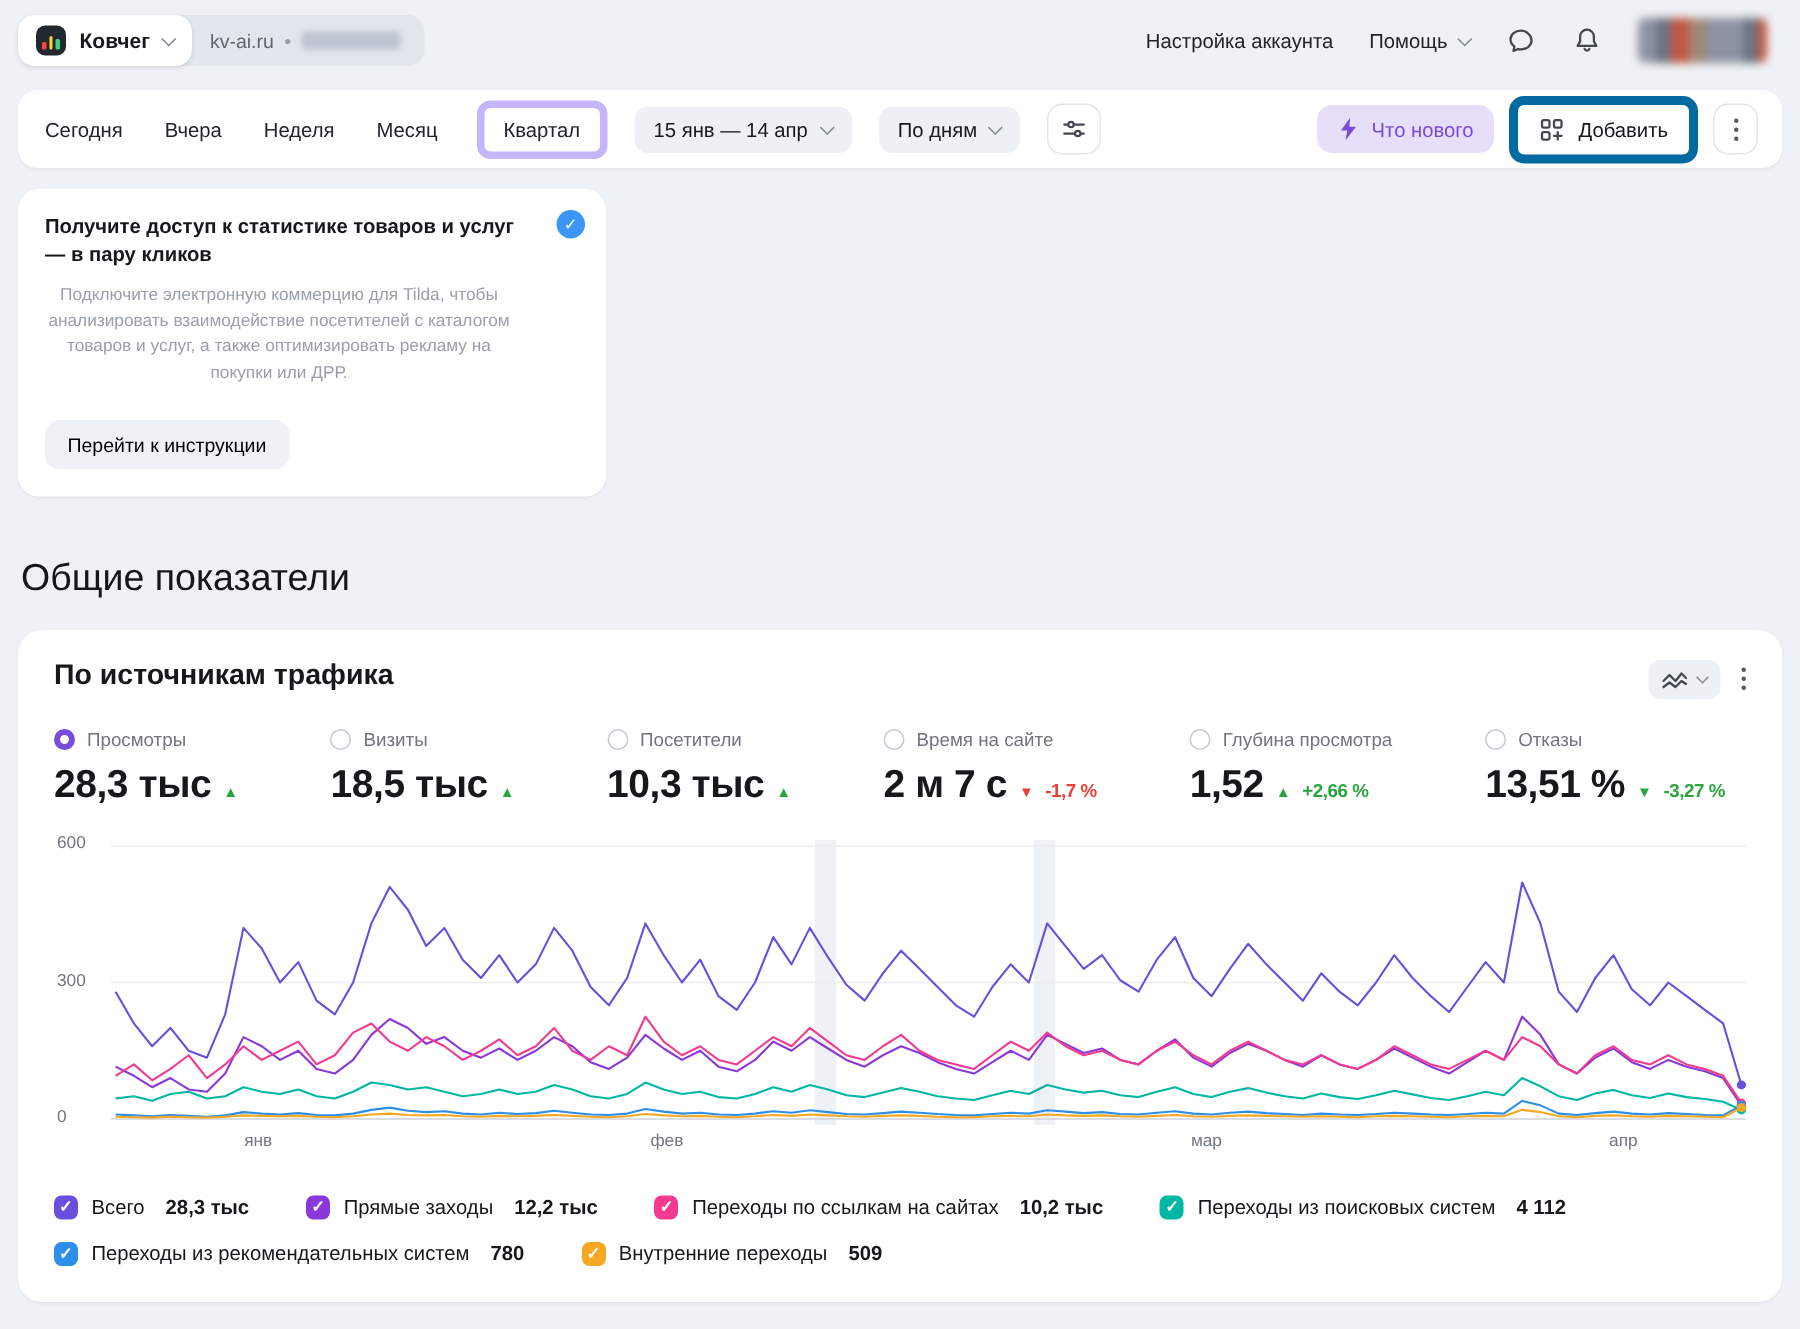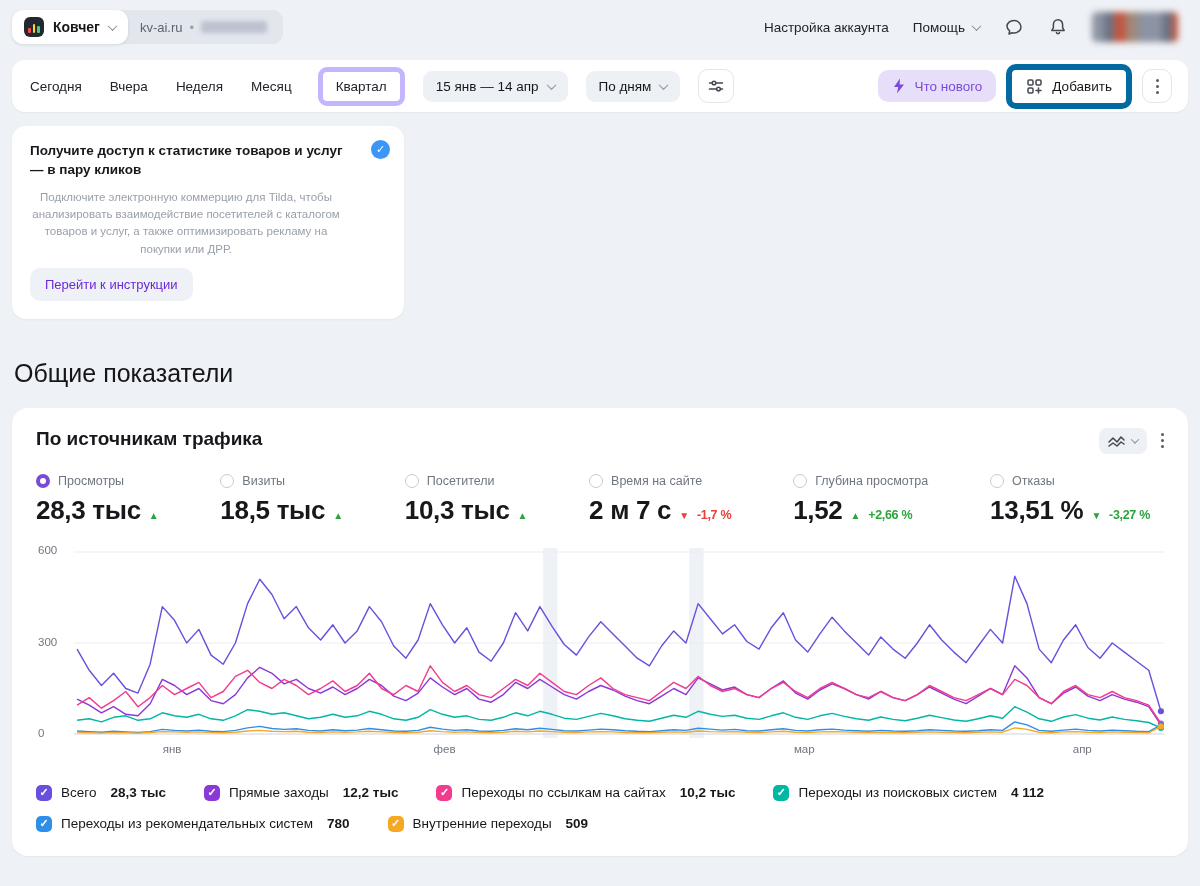--- a/index.html
+++ b/index.html
@@ -45,21 +45,21 @@
   .whats-new { background:#e7dffa; color:var(--accent); font-weight:500; border-radius:10px; padding:8px 14px; display:flex; align-items:center; gap:8px; cursor:pointer; }
   .add-btn { background:#fff; border:6px solid #0369a1; border-radius:10px; padding:8px 14px; display:flex; align-items:center; gap:9px; cursor:pointer; }
   .kebab { display:flex; flex-direction:column; gap:3px; align-items:center; }
   .kebab i { width:3px; height:3px; border-radius:50%; background:#555a63; display:block; }
 
   
   .promo { margin:14px 0 0 12px; width:392px; padding:16px 18px 18px; position:relative; }
   .promo-title { font-size:13.5px; font-weight:700; line-height:1.4; width:320px; }
   .promo-badge { position:absolute; top:14px; right:14px; width:19px; height:19px; border-radius:50%; background:#3b96f7; color:#fff; font-size:11px; display:flex; align-items:center; justify-content:center; }
   .promo-desc { margin-top:9px; font-size:11.5px; color:#99a0aa; line-height:1.5; width:312px;text-align:center; }
-  .promo-btn { margin-top:10px; background:#eef1f5; border:none; border-radius:10px; padding:9px 15px; font-size:13px; font-family:inherit; color:#6d28d9; cursor:pointer; }
+  .promo-btn { margin-top:22px; background:#eef1f5; border:none; border-radius:10px; padding:9px 15px; font-size:13px; font-family:inherit; color:#000000; cursor:pointer; }
 
   
   .section-title { margin:40px 0 0 14px; font-size:25px; font-weight:400; color:#15161a; }
 
   
   .widget { margin:20px 12px 0; padding:20px 24px 24px; border-radius:16px; }
   .widget-head { display:flex; justify-content:space-between; align-items:flex-start; }
   .widget-title { font-size:19px; font-weight:600; }
   .widget-controls { display:flex; align-items:center; gap:14px; }
   .chart-type-pill { background:#edf0f4; border-radius:8px; padding:6px 9px; display:flex; align-items:center; gap:7px; cursor:pointer; }

